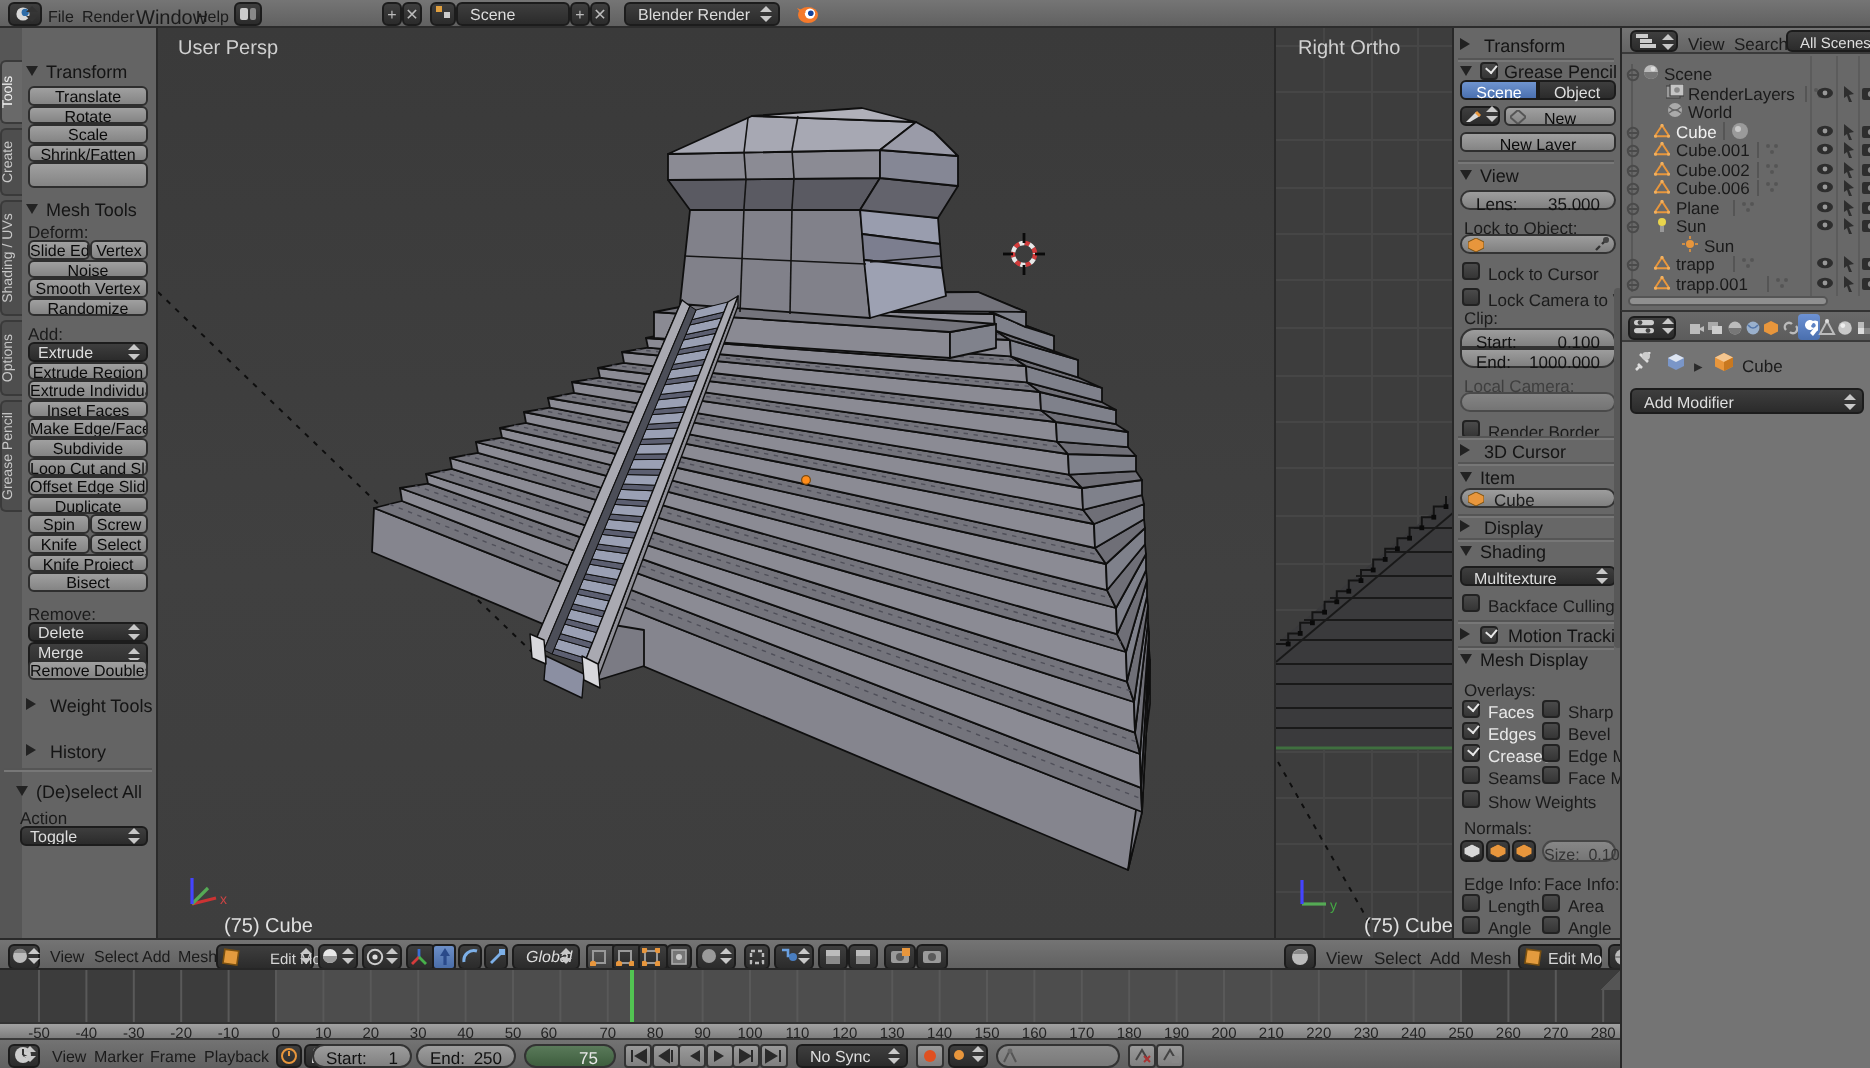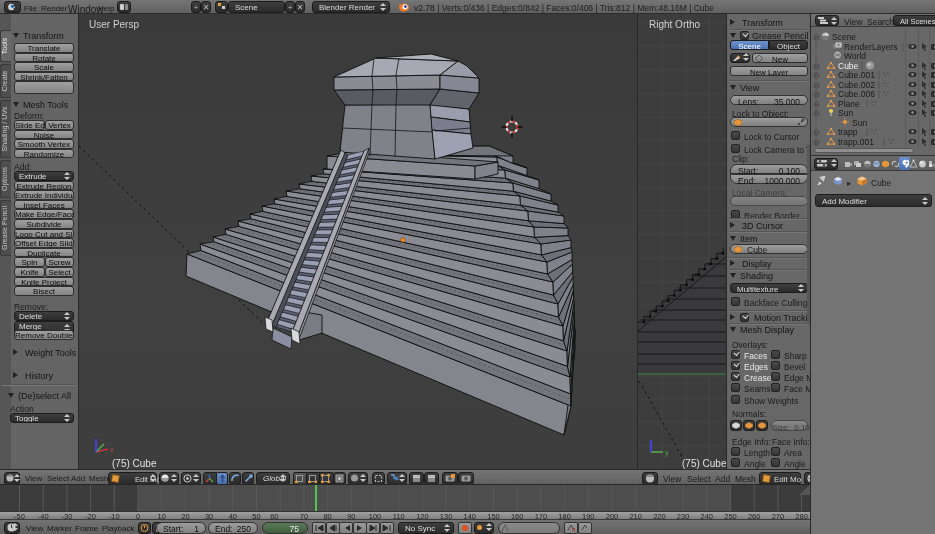--- a/index.html
+++ b/index.html
@@ -46,21 +46,20 @@
 <div class="d" style="left:228px;top:1px;width:57px;height:12px;"><span style="color:#dcdcdc;position:relative;top:1px;">Scene</span></div>
 <div class="d" style="left:285px;top:1px;width:10px;height:12px;color:#bbb;text-align:center;padding:0;"><span style="position:relative;top:1px;">+</span></div>
 <div class="d" style="left:295px;top:1px;width:10px;height:12px;color:#bbb;text-align:center;padding:0;"><span style="position:relative;top:1px;">✕</span></div>
 <div class="d" style="left:312px;top:1px;width:78px;height:12px;"><span style="color:#dcdcdc;position:relative;top:1px;">Blender Render</span><span class="arr"></span></div>
 <svg class="abs" style="left:398px;top:2px;" width="12" height="10" viewBox="0 0 12 10">
       <ellipse cx="6" cy="5.5" rx="5" ry="4" fill="#f5792a"></ellipse>
       <circle cx="7" cy="4.8" r="2.6" fill="#fff"></circle>
       <circle cx="7.4" cy="4.6" r="1.4" fill="#12419c"></circle>
       <path d="M0.5 2 L5 4 L3 5.5 Z" fill="#f5792a"></path>
     </svg>
-<span class="lbl" style="left:414px;top:3px;color:#1e1e1e;">v2.78 | Verts:0/436 | Edges:0/842 | Faces:0/406 | Tris:812 | Mem:48.16M | Cube</span>
 </div>
 <div class="abs" style="left:78px;top:14px;width:559px;height:455px;background:linear-gradient(#3a3a3a,#404040 60%,#3e3e3e);border-left:1px solid #2a2a2a;overflow:hidden;">
 <svg class="abs" style="left:0;top:0;" width="559" height="455" viewBox="78 14 559 455">
 <line x1="78" y1="146" x2="266" y2="327" stroke="#0e0e0e" stroke-width="1" stroke-dasharray="2.5,3.5"></line>
 <path d="M185.0 276.0 L563.0 435.0 L570.0 406.0 L186.0 254.0 Z" fill="#85858e" stroke="#0f0f0f" stroke-width="0.9" stroke-linejoin="round"></path>
 <path d="M563.0 435.0 L574.0 352.0 L574.0 330.0 L570.0 406.0 Z" fill="#7b7b84" stroke="#0f0f0f" stroke-width="0.9" stroke-linejoin="round"></path>
 <path d="M186.0 254.0 L570.0 406.0 L569.5 393.9 L200.0 250.5 Z" fill="#74747c" stroke="#0f0f0f" stroke-width="0.9" stroke-linejoin="round"></path>
 <path d="M570.0 406.0 L574.0 330.0 L573.5 324.7 L569.5 393.9 Z" fill="#6f6f77" stroke="#0f0f0f" stroke-width="0.9" stroke-linejoin="round"></path>
 <path d="M193.7 252.1 L569.7 399.4" fill="none" stroke="#50505a" stroke-width="0.7" stroke-linejoin="round" stroke-dasharray="2.2,2.8"></path>
 <path d="M200.0 250.5 L569.5 393.9 L569.0 377.0 L199.0 244.0 Z" fill="#8b8b94" stroke="#0f0f0f" stroke-width="0.9" stroke-linejoin="round"></path>

